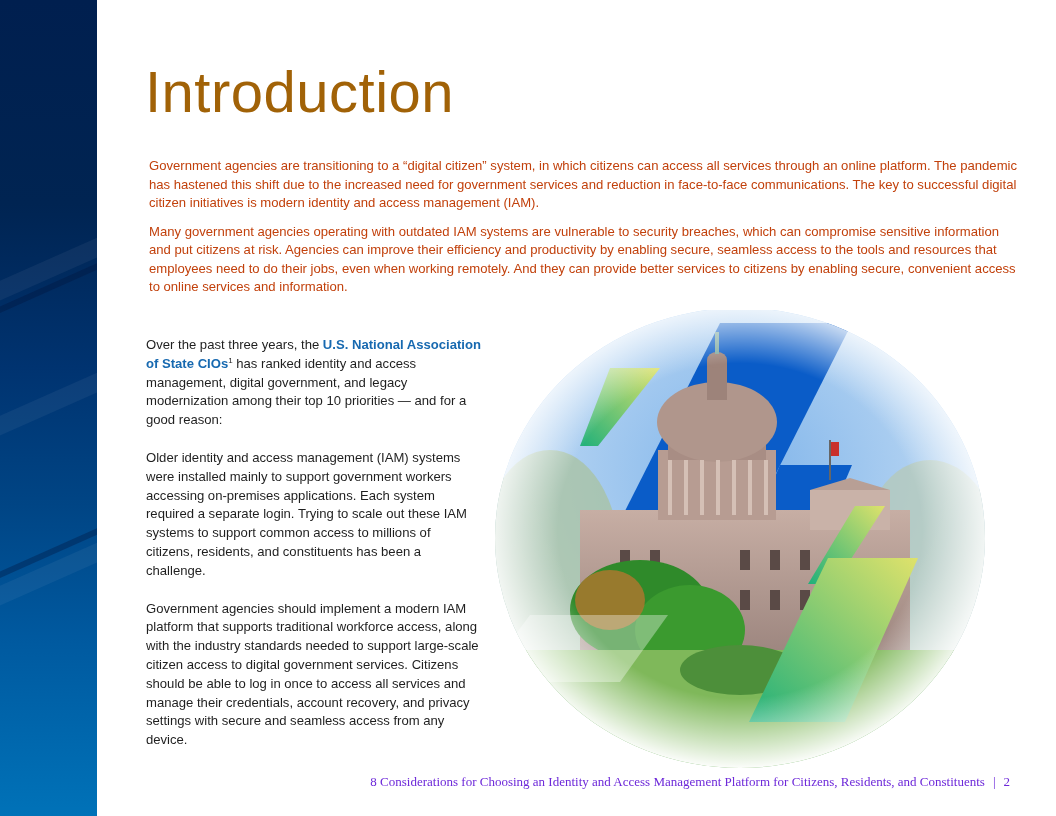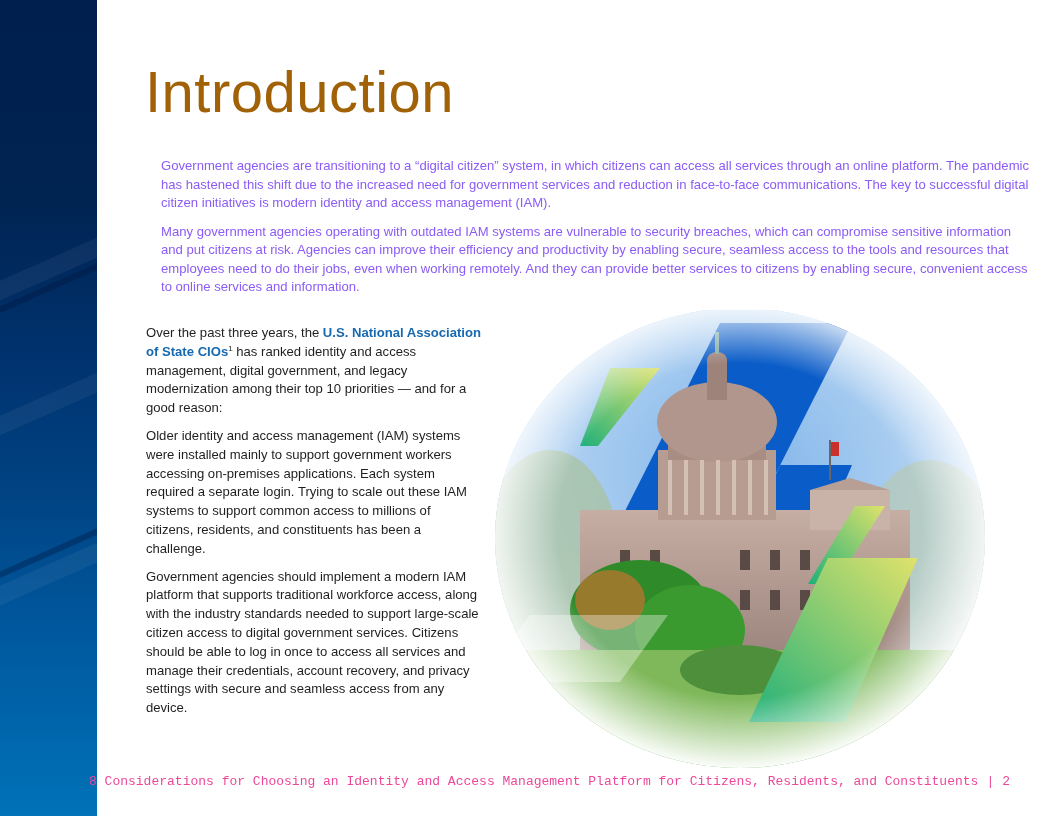--- a/index.html
+++ b/index.html
@@ -20,43 +20,43 @@
 
     .title {
       position: absolute; left: 145px; top: 58px;
       font-family: "Liberation Sans", sans-serif;
       font-weight: 300; font-size: 58px; letter-spacing: 0.5px;
       color: #a16207;
       -webkit-text-stroke: 0;
     }
 
     .intro {
-      position: absolute; left: 161px; top: 157px; width: 870px;
+      position: absolute; left: 149px; top: 157px; width: 870px;
       font-family: "Liberation Sans", sans-serif;
-      font-size: 13.1px; line-height: 18.5px; color: #8b5cf6;
+      font-size: 13.1px; line-height: 18.5px; color: #c2410c;
     }
     .intro p + p { margin-top: 10px; }
 
     .left-col {
-      position: absolute; left: 146px; top: 324px; width: 335px;
+      position: absolute; left: 146px; top: 336px; width: 335px;
       font-family: "Liberation Sans", sans-serif;
       font-size: 13.1px; line-height: 18.8px; color: #1f1f1f;
     }
-    .left-col p + p { margin-top: 9px; }
+    .left-col p + p { margin-top: 19px; }
     .link { color: #1769b0; font-weight: bold; text-decoration: none; }
     .sup { font-size: 8px; vertical-align: super; line-height: 0; }
 
     .hero {
       position: absolute; left: 490px; top: 310px; width: 500px; height: 460px;
     }
 
     .footer {
       position: absolute; right: 46px; top: 774px;
-      font-family: Liberation Mono, monospace;
-      font-size: 13px; color: #ec4899; white-space: nowrap;
+      font-family: Liberation Serif, serif;
+      font-size: 13px; color: #6d28d9; white-space: nowrap;
     }
     .footer .sep { margin: 0 8px; }
   </style>
 </head>
 <body>
 
 <div class="sidebar">
   <div class="band" style="top:255px;"></div>
   <div class="band dark" style="top:280px;"></div>
   <div class="band" style="top:390px;"></div>

